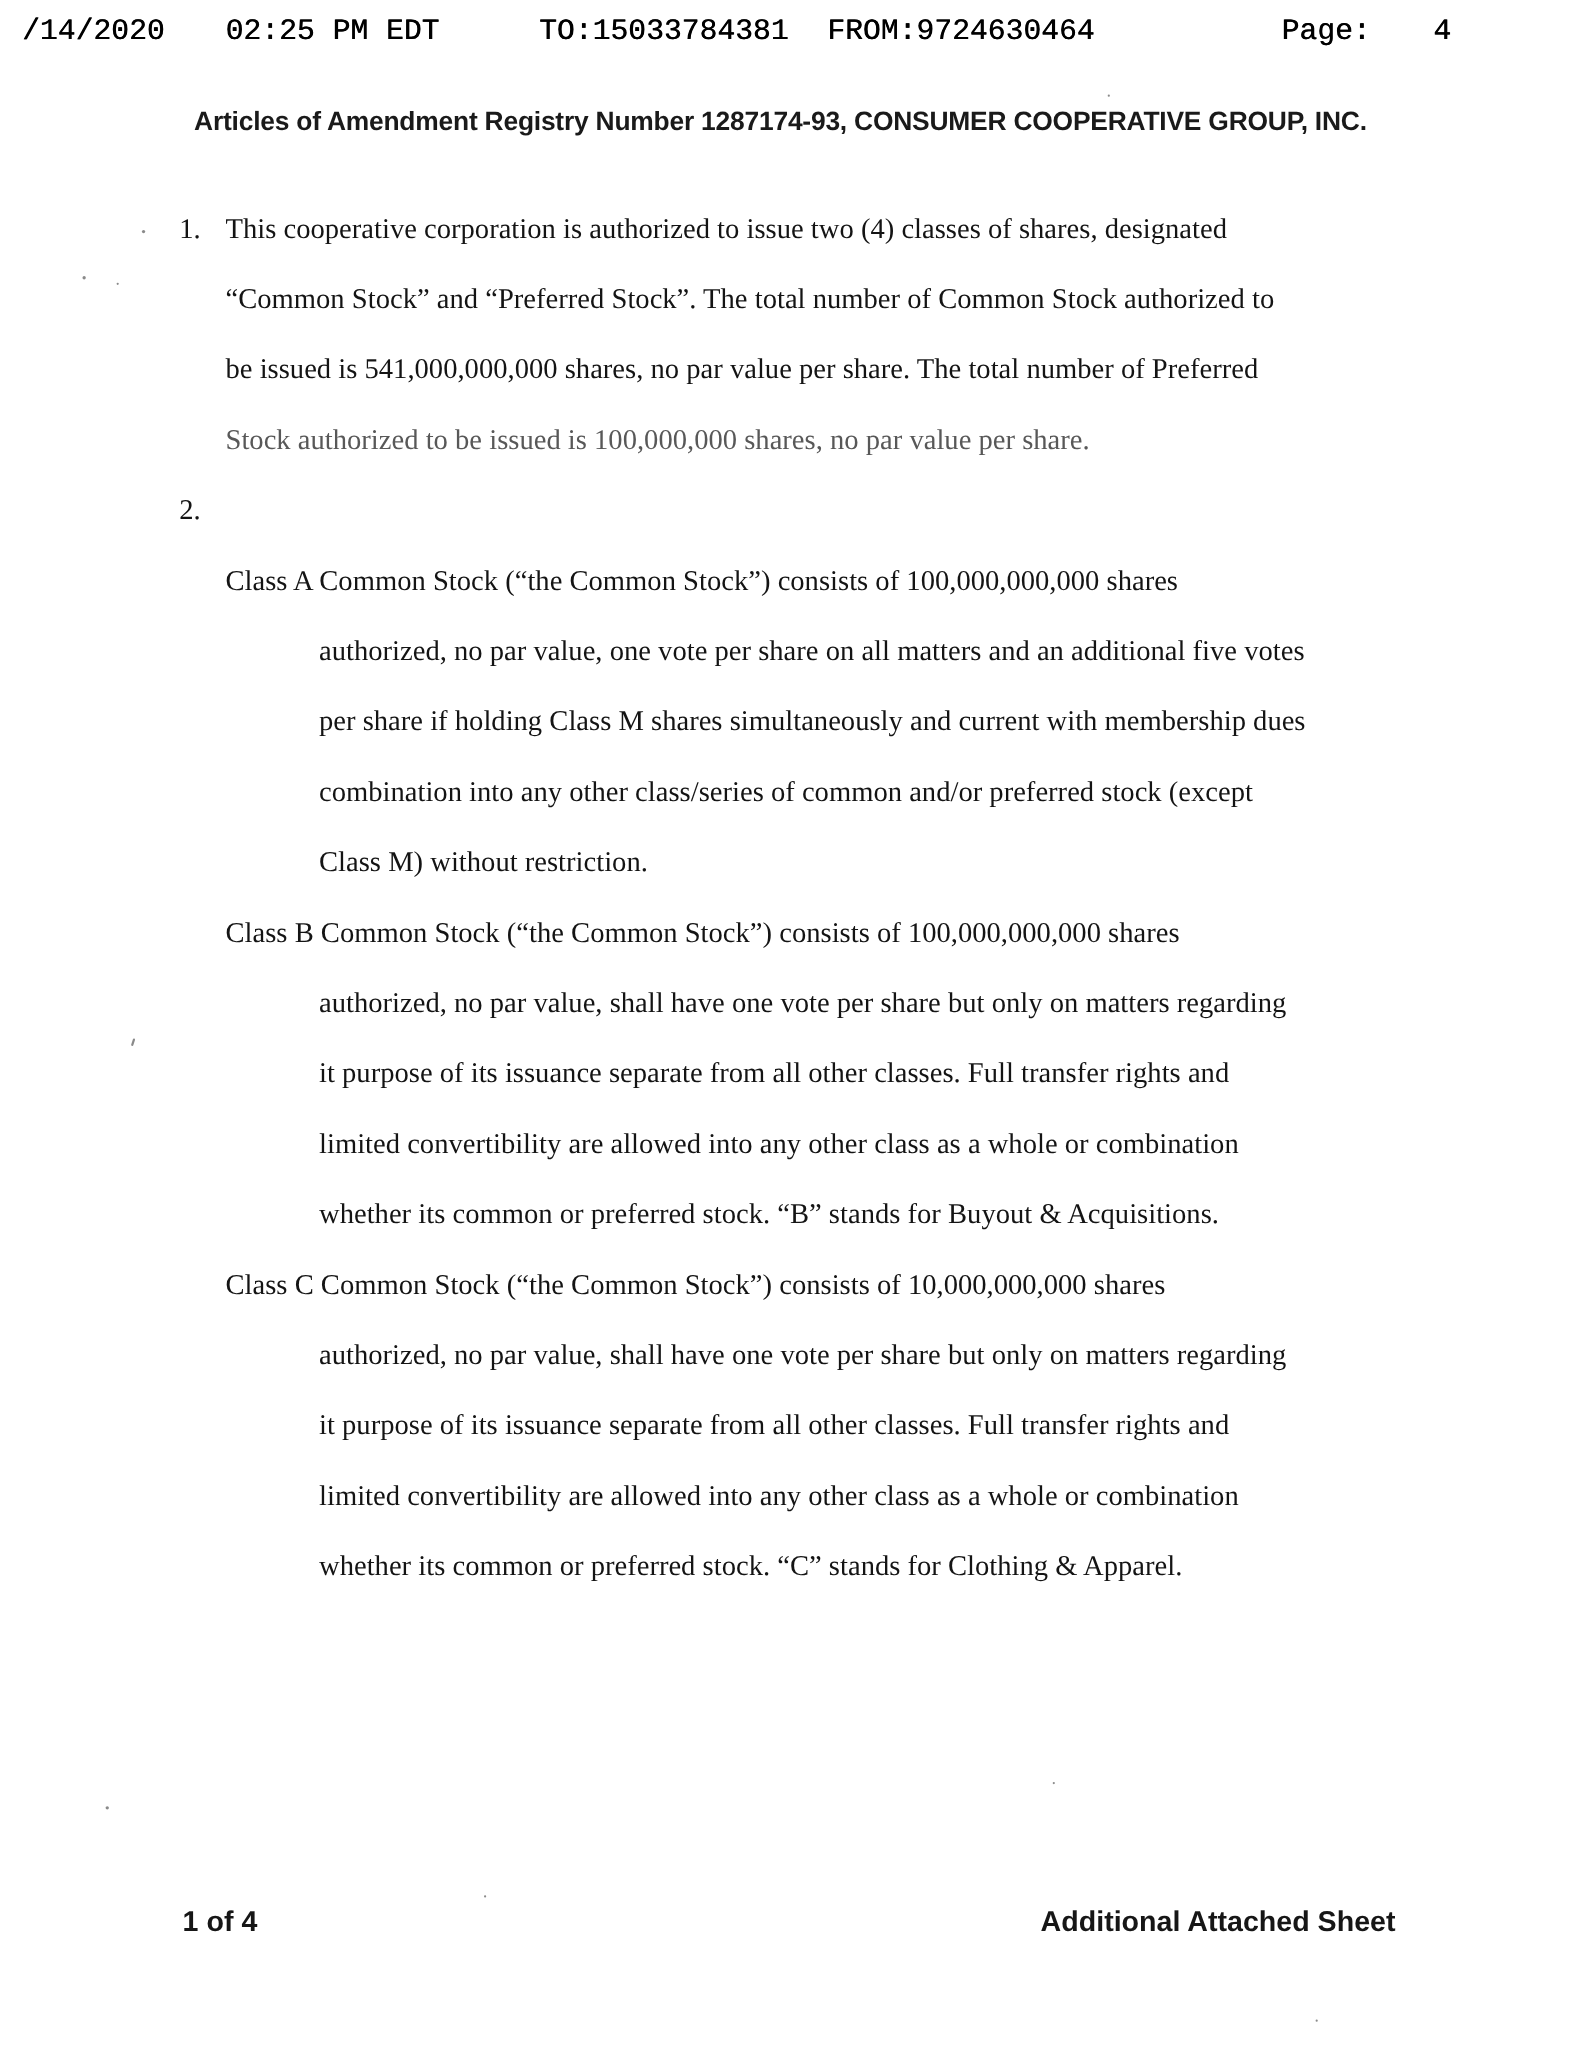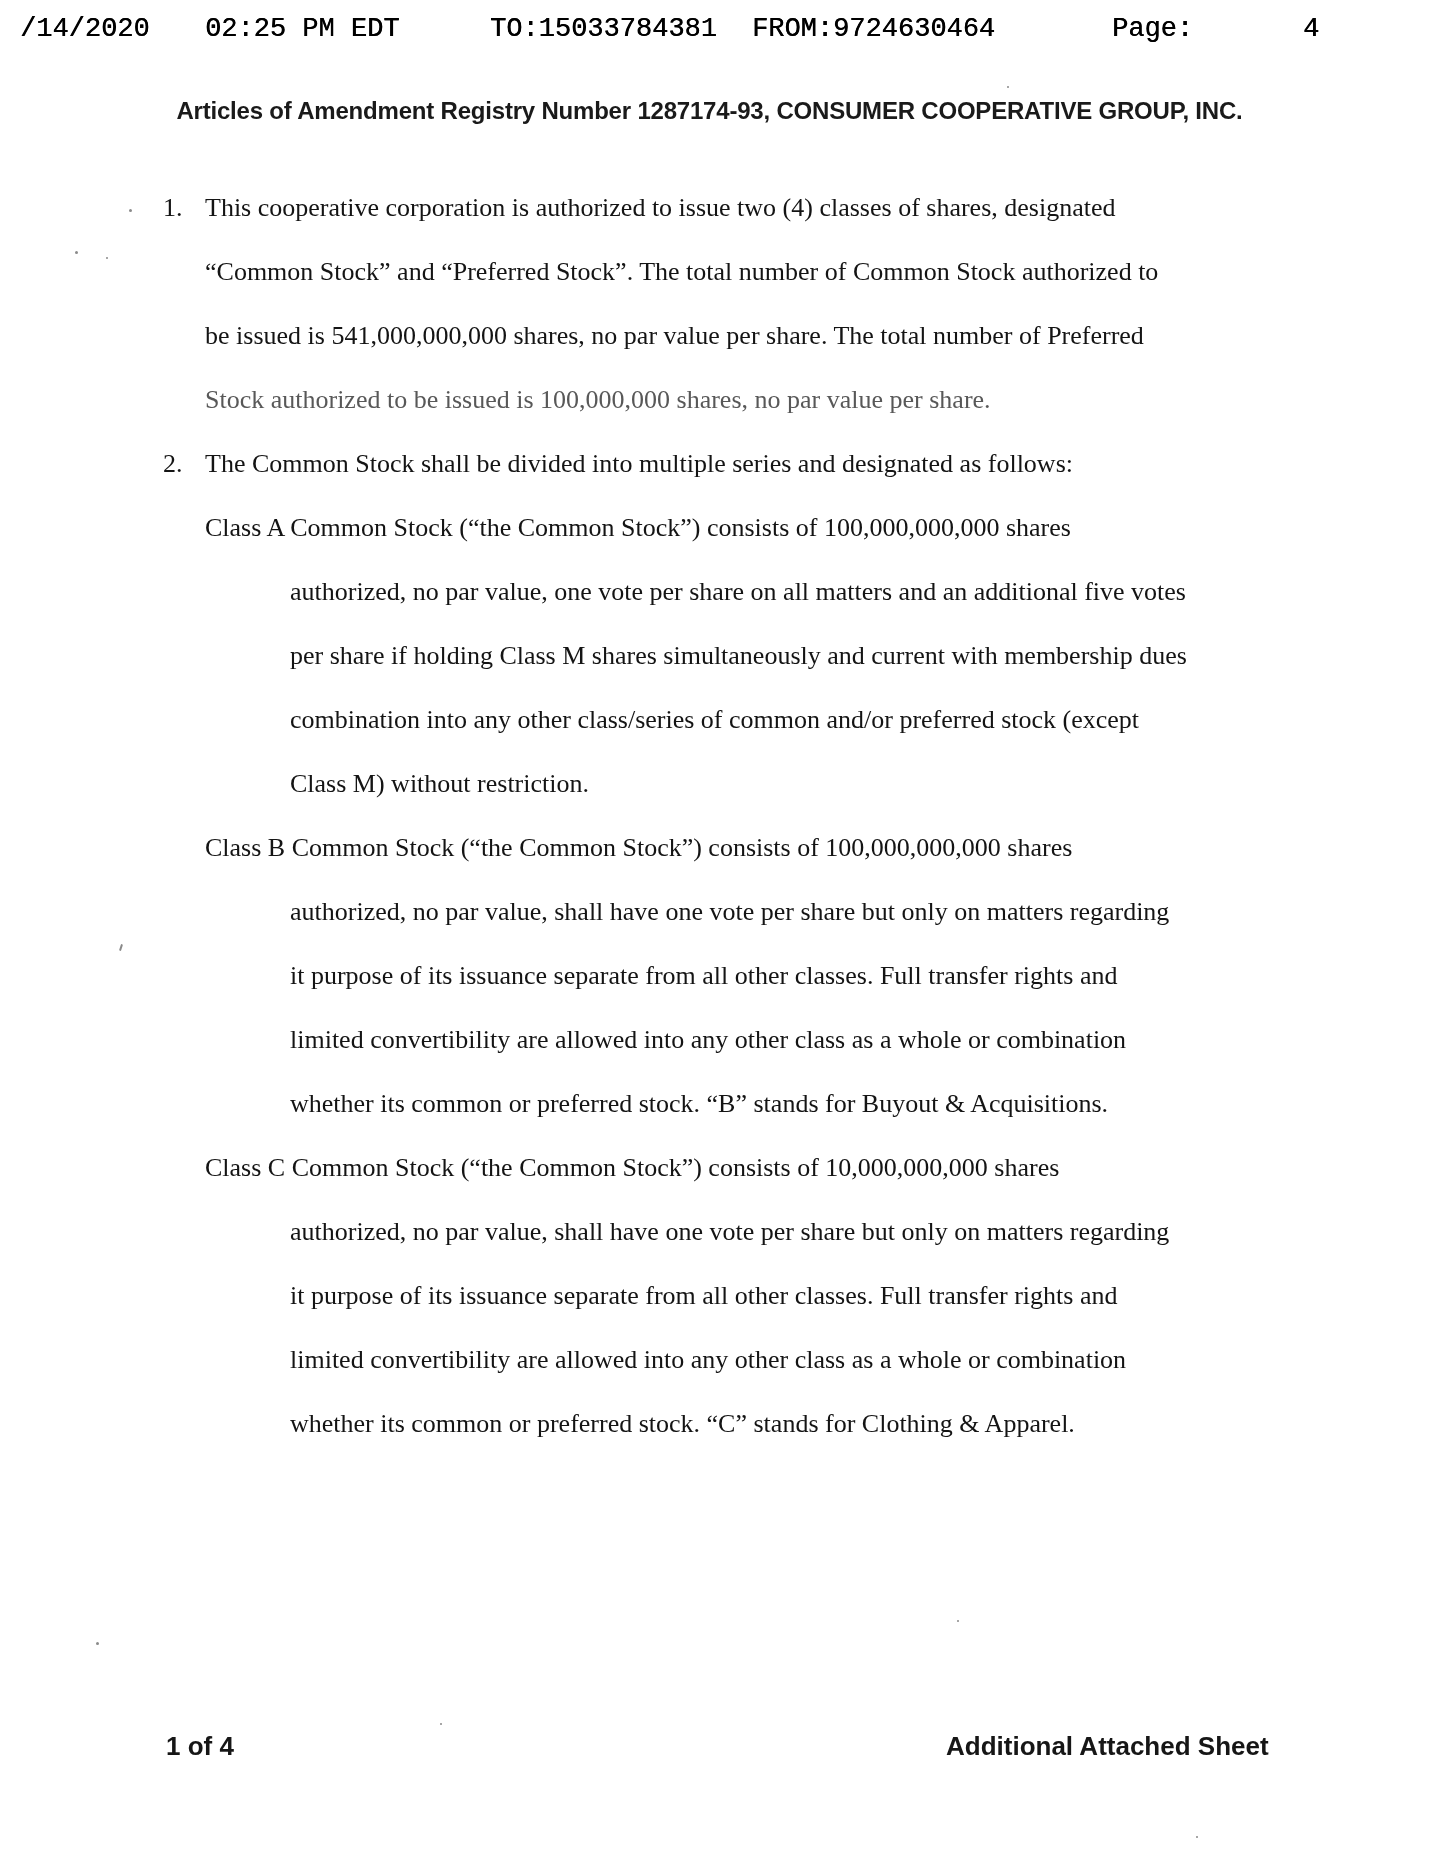--- a/index.html
+++ b/index.html
@@ -17,21 +17,21 @@
     font-family:"Liberation Mono","DejaVu Sans Mono",monospace;
     font-size:27px;color:#000;
     text-shadow:0.4px 0 0 currentColor;
     white-space:pre;
   }
   .fax-header span{position:absolute;top:0;}
   .fh-date{left:20px;}
   .fh-time{left:205px;}
   .fh-to{left:490px;}
   .fh-from{left:752px;}
-  .fh-page-label{left:1112px;}
+  .fh-page-label{left:1165px;}
   .fh-page-num{left:1303px;}
   
   .doc-title{
     position:absolute;top:97px;left:0;width:100%;
     box-sizing:border-box;
     text-align:center;
     font-family:"Liberation Sans",sans-serif;
     font-size:24px;font-weight:600;letter-spacing:-0.2px;
     color:#1a1a1a;
   }
@@ -74,21 +74,21 @@
     <span class="fh-page-num">4</span>
   </header>
 
   <div class="doc-title">Articles of Amendment Registry Number 1287174-93, CONSUMER COOPERATIVE GROUP, INC.</div>
 
   <main class="doc-body">
       <div class="line indent-item"><span class="num">1.</span><span class="txt">This cooperative corporation is authorized to issue two (4) classes of shares, designated</span></div>
       <div class="line indent-item"><span class="txt">“Common Stock” and “Preferred Stock”. The total number of Common Stock authorized to</span></div>
       <div class="line indent-item"><span class="txt">be issued is 541,000,000,000 shares, no par value per share. The total number of Preferred</span></div>
       <div class="line indent-item faded"><span class="txt">Stock authorized to be issued is 100,000,000 shares, no par value per share.</span></div>
-      <div class="line indent-item"><span class="num">2.</span><span class="txt">The Common Stock shall be divided into multiple series and designated as follows:</span></div>
+      <div class="line indent-item"><span class="num">2.</span></div>
       <div class="line indent-class"><span class="txt">Class A Common Stock (“the Common Stock”) consists of 100,000,000,000 shares</span></div>
       <div class="line indent-cont"><span class="txt">authorized, no par value, one vote per share on all matters and an additional five votes</span></div>
       <div class="line indent-cont"><span class="txt">per share if holding Class M shares simultaneously and current with membership dues</span></div>
       <div class="line indent-cont"><span class="txt">combination into any other class/series of common and/or preferred stock (except</span></div>
       <div class="line indent-cont"><span class="txt">Class M) without restriction.</span></div>
       <div class="line indent-class"><span class="txt">Class B Common Stock (“the Common Stock”) consists of 100,000,000,000 shares</span></div>
       <div class="line indent-cont"><span class="txt">authorized, no par value, shall have one vote per share but only on matters regarding</span></div>
       <div class="line indent-cont"><span class="txt">it purpose of its issuance separate from all other classes. Full transfer rights and</span></div>
       <div class="line indent-cont"><span class="txt">limited convertibility are allowed into any other class as a whole or combination</span></div>
       <div class="line indent-cont"><span class="txt">whether its common or preferred stock. “B” stands for Buyout &amp; Acquisitions.</span></div>

